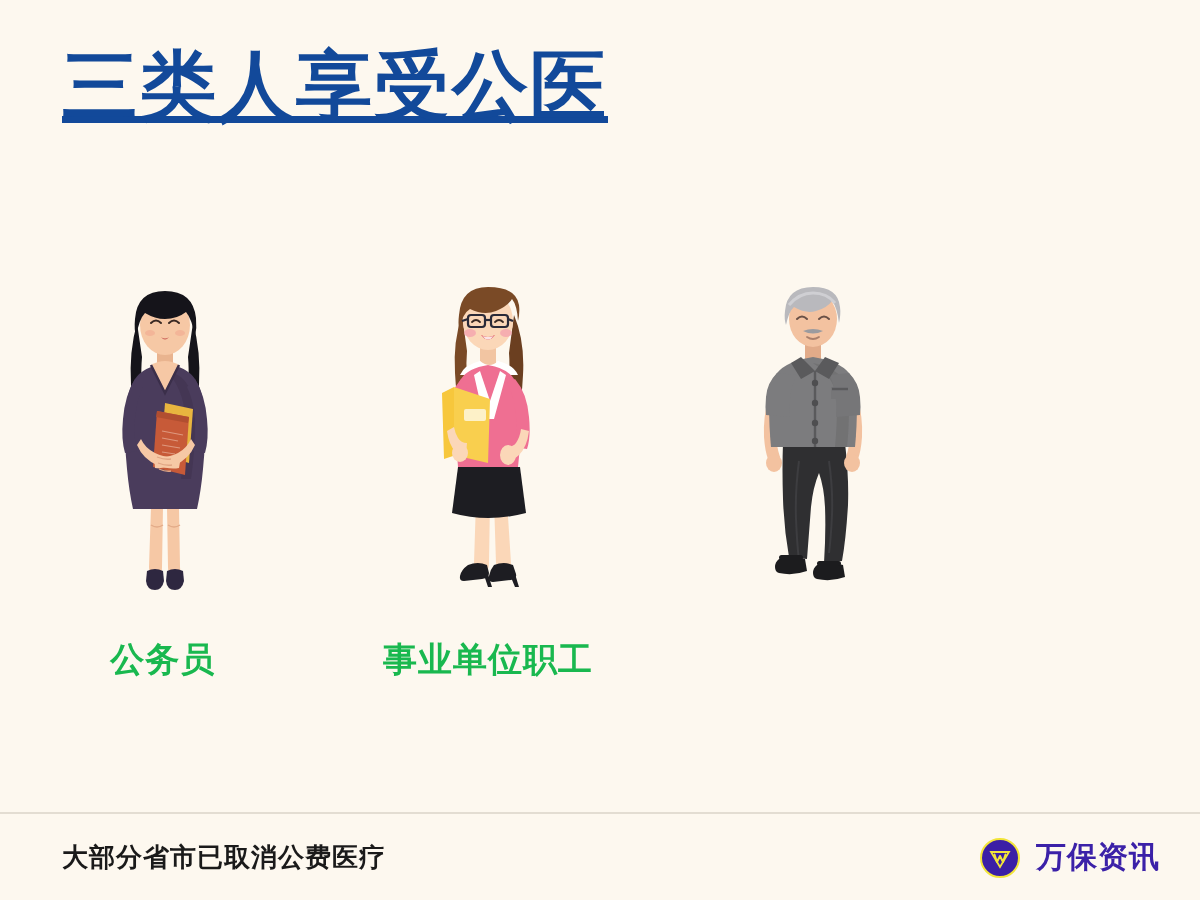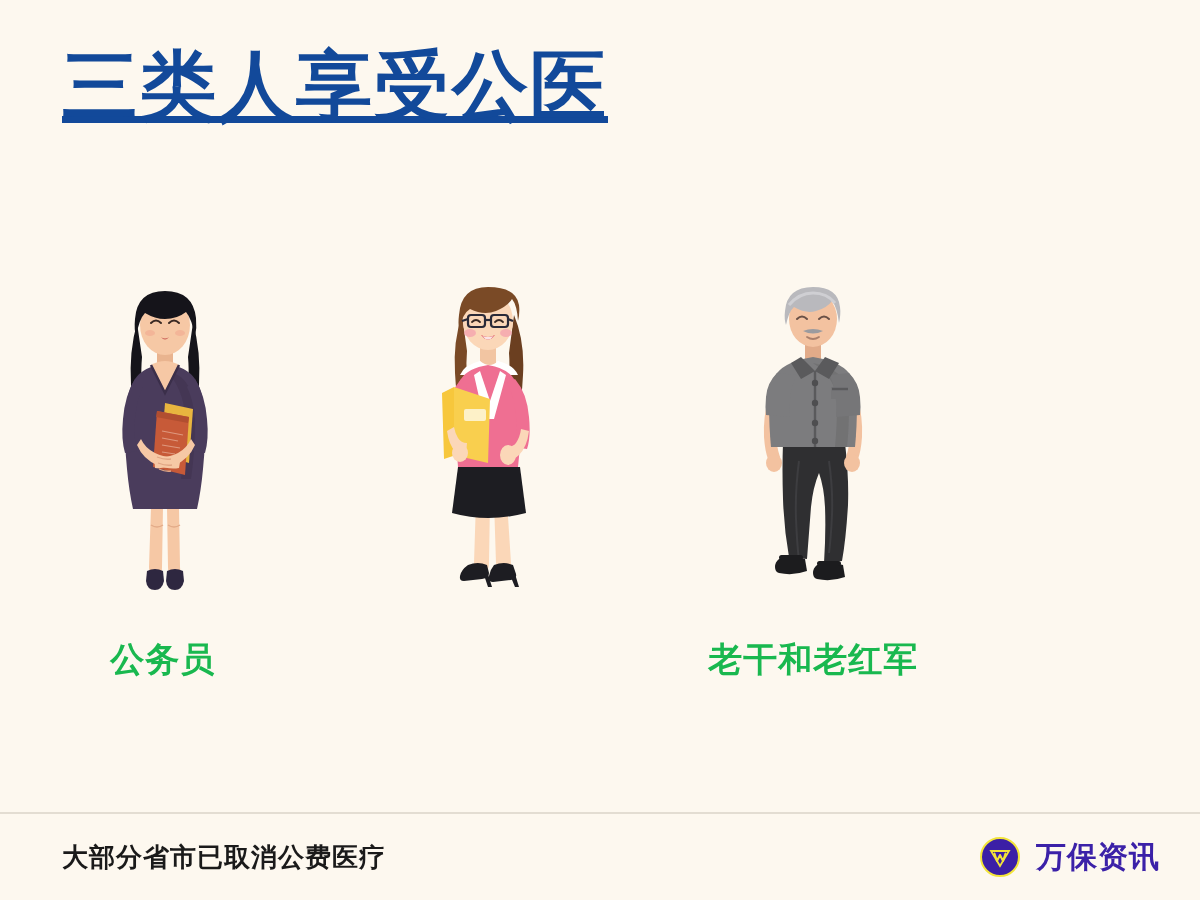--- a/index.html
+++ b/index.html
@@ -74,21 +74,21 @@
   }
   .footer-note {
     font-size:26px;
     font-weight:bold;
     color:#1a1a1a;
     letter-spacing:1px;
     white-space:nowrap;
   }
   .brand {
     display:flex;
-    align-items:center;
+    align-items:flex-end;
     gap:16px;
   }
   .brand-mark {
     width:40px; height:40px;
     border-radius:50%;
     background:#3b1fa6;
     border:2px solid #f2e43a;
     display:flex;
     align-items:center;
     justify-content:center;
@@ -226,20 +226,21 @@
           <path d="M84 47 q4 -4 8 0" stroke="#3a2a24" stroke-width="1.8" fill="none" stroke-linecap="round"></path>
           <path d="M107 47 q4 -4 8 0" stroke="#3a2a24" stroke-width="1.8" fill="none" stroke-linecap="round"></path>
 
           <ellipse cx="82" cy="58" rx="6" ry="4" fill="#f4a0ad" opacity="0.75"></ellipse>
           <ellipse cx="118" cy="58" rx="6" ry="4" fill="#f4a0ad" opacity="0.75"></ellipse>
 
           <path d="M93 60 q7 9 14 0 q-7 4 -14 0 Z" fill="#d93f50"></path>
           <path d="M94 61 q6 2 12 0 q-6 7 -12 0 Z" fill="#ffffff" opacity="0.85"></path>
         </svg>
       </div>
+      <div class="caption">事业单位职工</div>
     </div>
 
     <div class="person-col">
       <div class="figure-stage">
         <svg viewBox="0 0 200 340" width="200" height="340" xmlns="http://www.w3.org/2000/svg">
 
           <path d="M70 168 l62 0 q4 34 3 62 q-2 34 -6 56 l-18 2 q2 -30 1 -56 q-1 -20 -6 -34 q-6 14 -8 34 q-2 26 -4 52 l-18 -2 q-5 -28 -6 -58 q-1 -30 0 -56 Z" fill="#2f2f31"></path>
           <path d="M86 186 q-4 30 -3 58 q1 24 3 42" stroke="#3d3d40" stroke-width="2" fill="none"></path>
           <path d="M116 186 q4 28 3 54 q-1 22 -3 38" stroke="#3d3d40" stroke-width="2" fill="none"></path>
 
@@ -284,21 +285,20 @@
           <path d="M76 30 q10 -12 24 -12 q14 0 22 10" stroke="#cfcfd3" stroke-width="3" fill="none"></path>
 
           <path d="M84 44 q5 -5 10 0" stroke="#6a5147" stroke-width="2" fill="none" stroke-linecap="round"></path>
           <path d="M106 44 q5 -5 10 0" stroke="#6a5147" stroke-width="2" fill="none" stroke-linecap="round"></path>
 
           <path d="M90 56 q10 -4 20 0 q-10 5 -20 0 Z" fill="#9b9b9f"></path>
 
           <path d="M94 62 q6 4 12 0" stroke="#a97f6b" stroke-width="1.8" fill="none" stroke-linecap="round"></path>
         </svg>
       </div>
-      <div class="caption">老干和老红军</div>
     </div>
 
   </div>
 
   <div class="divider"></div>
 
   <div class="footer">
     <div class="footer-note">大部分省市已取消公费医疗</div>
     <div class="brand">
       <span class="brand-mark">

